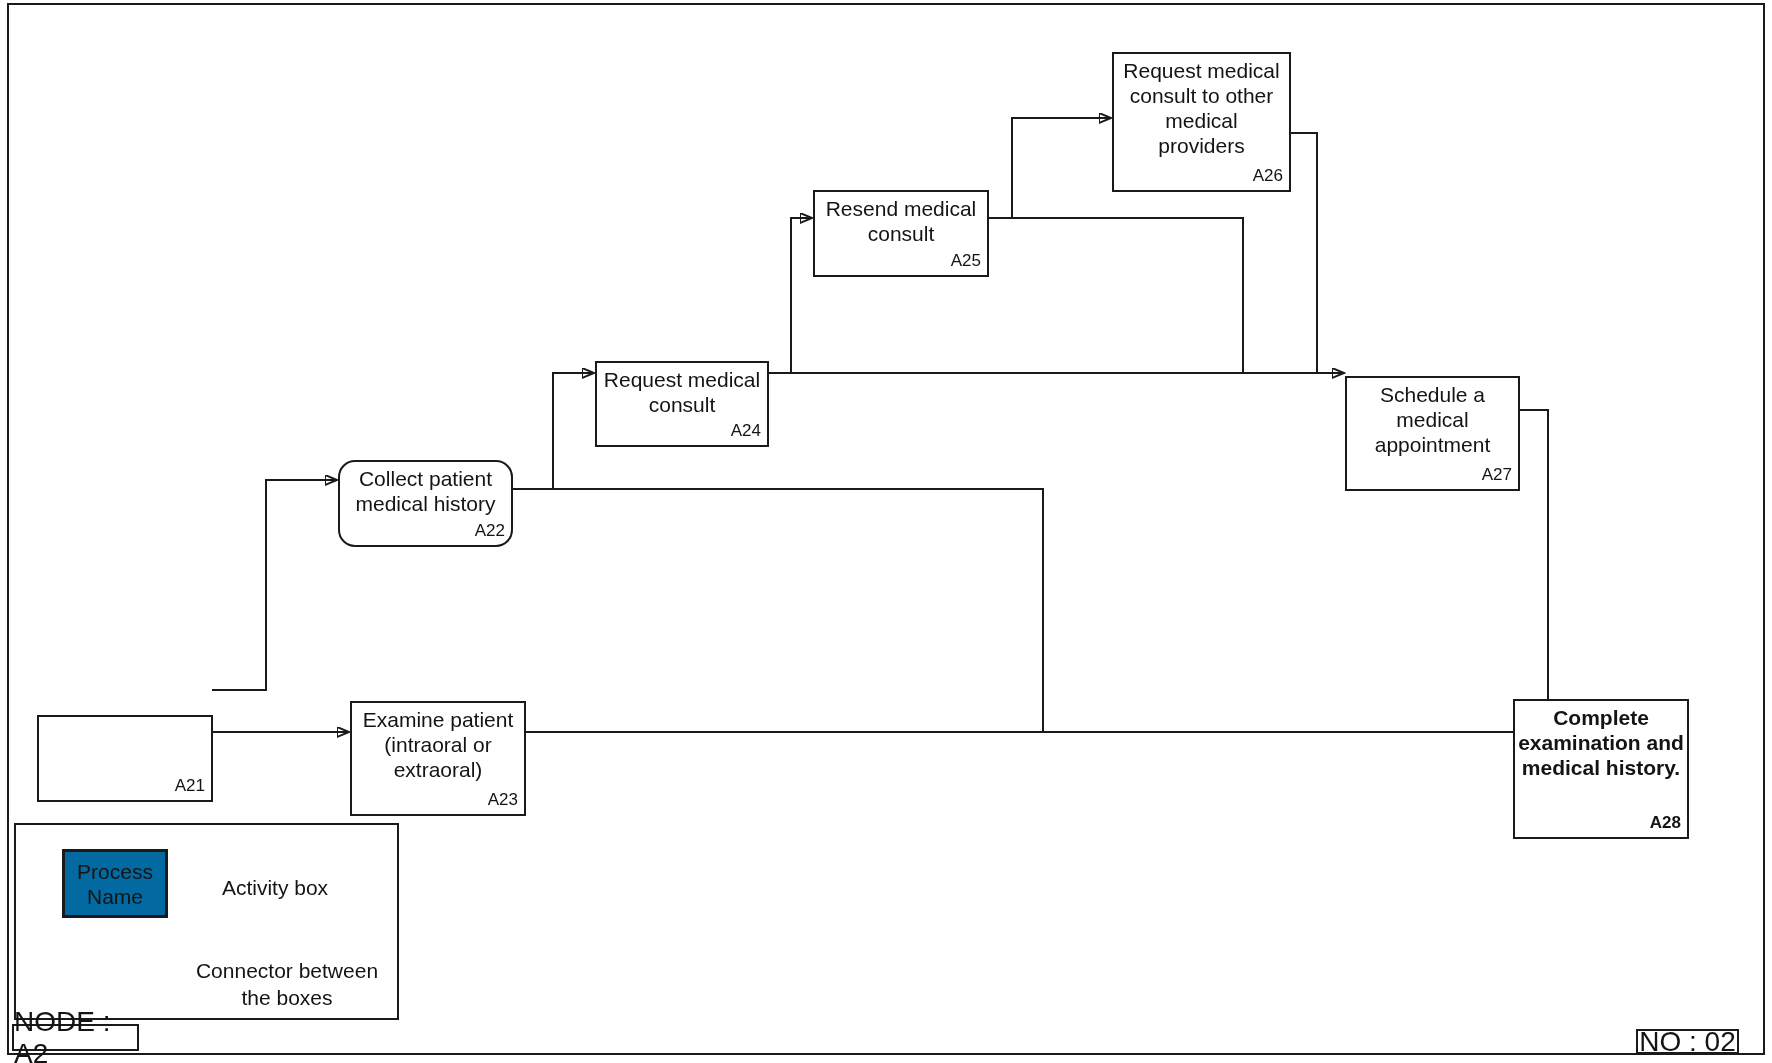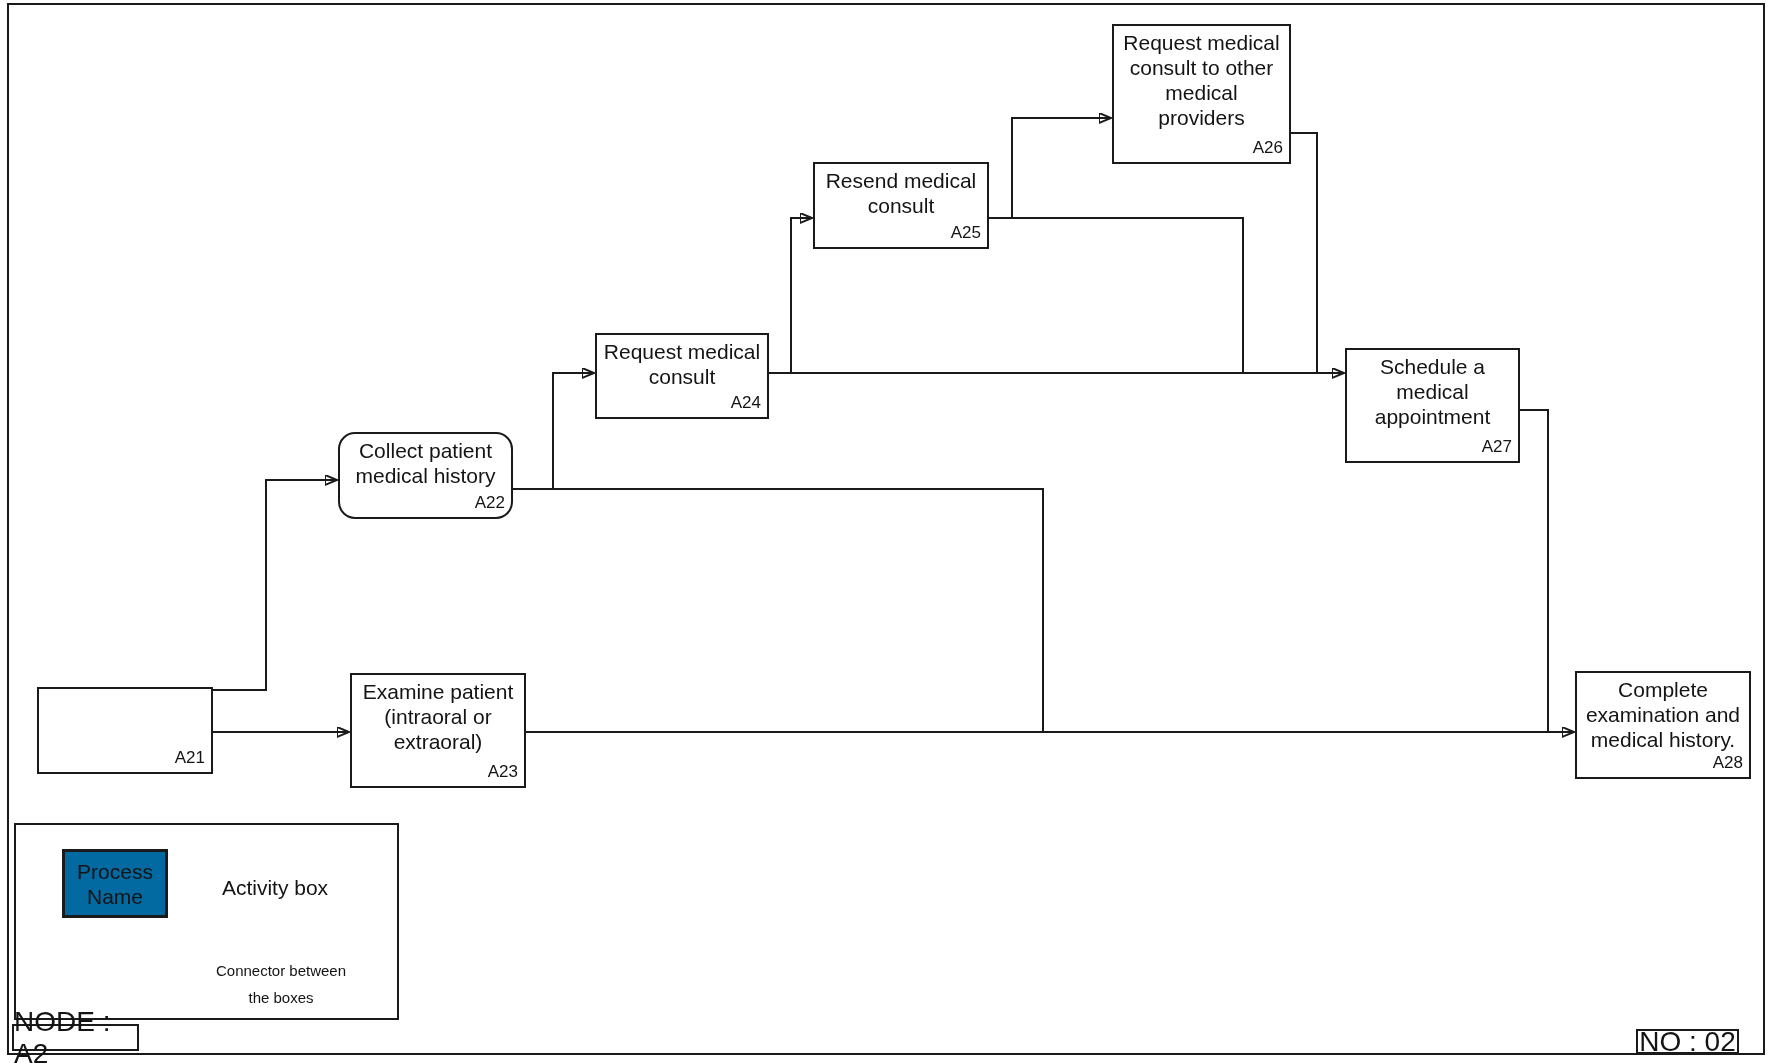--- a/index.html
+++ b/index.html
@@ -18,20 +18,21 @@
   }
   #wires{position:absolute;left:0;top:0;width:1772px;height:1063px;}
   #wires path{stroke:var(--line,#1a1a1a);stroke-width:2;fill:none;}
   .node{
     position:absolute;
     border:2px solid var(--line,#1a1a1a);
     background:#fff;
     box-sizing:border-box;
     font-size:21px;line-height:25px;
     text-align:center;
+    margin-top:28px;
   }
   .node-text{white-space:pre-line;padding-top:4px;}
   .node-id{
     position:absolute;right:6px;bottom:2px;
     font-size:17px;line-height:25px;
   }
   .legend-box{
     position:absolute;left:14px;top:823px;width:385px;height:197px;
     border:2px solid var(--line,#1a1a1a);box-sizing:border-box;background:#fff;
   }
@@ -39,40 +40,40 @@
     position:absolute;left:62px;top:849px;width:106px;height:69px;
     border:3px solid var(--line,#1a1a1a);box-sizing:border-box;background:#0369a1;
     display:flex;align-items:center;justify-content:center;
     font-size:21px;line-height:25px;text-align:center;white-space:pre-line;
   }
   .legend-activity-label{
     position:absolute;left:185px;top:875px;width:180px;
     font-size:21px;line-height:25px;text-align:center;
   }
   .legend-connector-label{
-    position:absolute;left:166px;top:957px;width:230px;
-    font-size:15px;line-height:27px;text-align:center;white-space:pre-line;
+    position:absolute;left:172px;top:957px;width:230px;
+    font-size:21px;line-height:27px;text-align:center;white-space:pre-line;
   }
   .footer-box{
     position:absolute;border:2px solid var(--line,#1a1a1a);
     box-sizing:border-box;background:#fff;
     font-size:28px;display:flex;align-items:center;justify-content:center;
   }
   #node-label-box{left:12px;top:1024px;width:127px;height:27px;}
   #page-number-box{left:1636px;top:1029px;width:103px;height:25px;}
 
   
   #box-a21{left:37px;top:687px;width:176px;height:87px;}
   #box-a22{left:338px;top:432px;width:175px;height:87px;border-radius:17px;}
   #box-a23{left:350px;top:673px;width:176px;height:115px;}
   #box-a24{left:595px;top:333px;width:174px;height:86px;}
   #box-a25{left:813px;top:162px;width:176px;height:87px;}
   #box-a26{left:1112px;top:24px;width:179px;height:140px;}
   #box-a27{left:1345px;top:348px;width:175px;height:115px;}
-  #box-a28{left:1575px;top:671px;width:176px;height:108px;}
+  #box-a28{left:1513px;top:671px;width:176px;height:140px;font-weight:bold;}
 </style>
 </head>
 <body>
 
 <div id="canvas" style="--line: #1a1a1a; --bg: #ffffff; --text: #141414;">
 
   <div class="outer-border"></div>
 
   <svg id="wires" viewBox="0 0 1772 1063" xmlns="http://www.w3.org/2000/svg">
     <defs>

